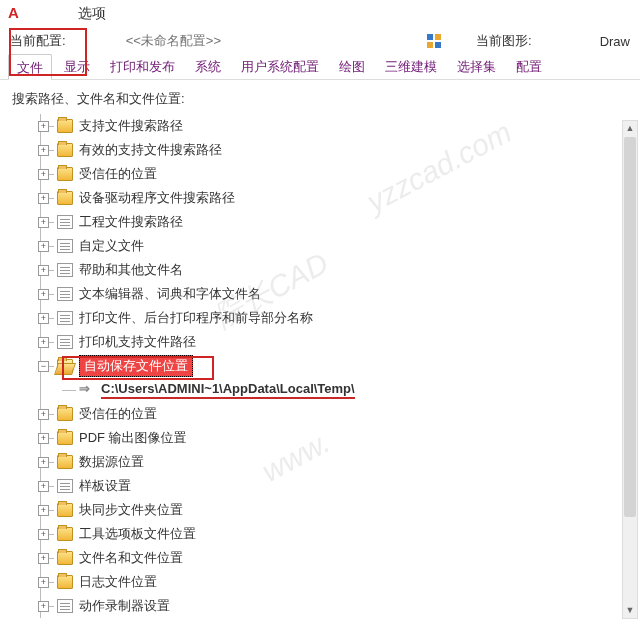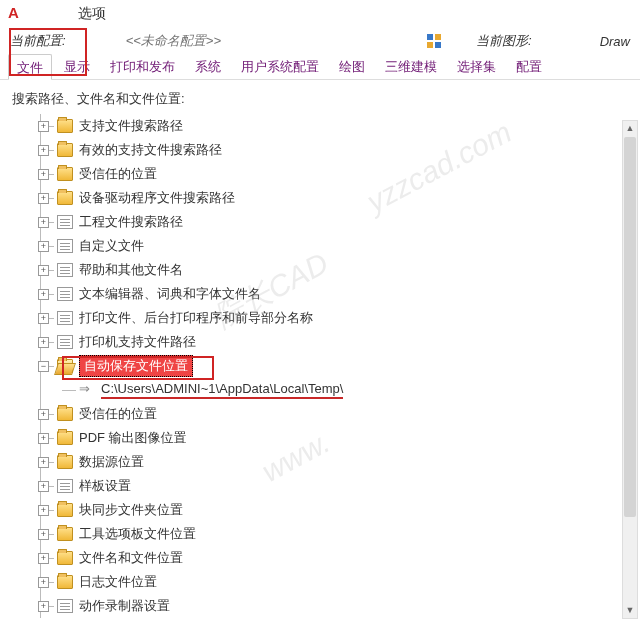--- a/index.html
+++ b/index.html
@@ -1,21 +1,21 @@
 <!DOCTYPE html>
 <html><head>
 <meta charset="utf-8">
 <style>
   * { box-sizing: border-box; margin: 0; padding: 0; }
   body { font-family: "Microsoft YaHei", SimSun, sans-serif; font-size: 13px; color: #333; background: #fff; width: 640px; height: 623px; overflow: hidden; position: relative; }
   .titlebar { display: flex; align-items: center; padding: 4px 8px; height: 28px; }
   .app-logo { width: 16px; height: 16px; margin-right: 6px; position: relative; }
   .app-logo::before { content: "A"; position: absolute; color: #d02424; font-weight: bold; font-size: 15px; font-family: Arial; left: 0; top: -2px; }
   .title-text { font-size: 14px; margin-left: 48px; }
-  .profile-row { display: flex; align-items: center; padding: 4px 10px; height: 26px; font-size: 13px; font-style: italic; }
+  .profile-row { display: flex; align-items: center; padding: 4px 10px; height: 26px; font-size: 13px; }
   .profile-name { margin-left: 60px; color: #737373; }
   .current-drawing { margin-left: auto; display: flex; align-items: center; gap: 28px; }
   .drawing-icon { width: 16px; height: 16px; margin-right: 6px; display:inline-block; }
   .drawing-icon svg { width:16px; height:16px; }
   .tabs { display: flex; padding: 0 8px; height: 26px; border-bottom: 1px solid #ddd; font-size: 13px; }
   .tab { padding: 4px 8px; margin-right: 4px; color: #701a75; cursor: pointer; }
   .tab.active { border: 1px solid #ccc; border-bottom-color: #fff; border-radius: 2px 2px 0 0; background: #fff; margin-bottom: -1px; }
   .section-label { padding: 10px 12px 6px; font-size: 13px; }
   .tree { padding: 0 0 0 30px; max-height: 510px; overflow-y: auto; position: relative; }
   .tree::before { content: ""; position: absolute; left: 40px; top: 0; bottom: 0; width: 1px; background: #bbb; }
@@ -30,21 +30,21 @@
   .folder-open::before { content:""; position:absolute; top:-3px; left:0; width:7px; height:3px; background:#f0c060; border:1px solid #c09020; border-bottom:none; border-radius:1px 1px 0 0; }
   .folder-open::after { content:""; position:absolute; left:-2px; top:3px; width:16px; height:10px; background:linear-gradient(#ffe08a,#e8a830); border:1px solid #c09020; transform: skewX(-18deg); }
   .doc-icon { background: #fff; border: 1px solid #999; }
   .doc-icon::before, .doc-icon::after { content:""; position:absolute; left:2px; right:2px; height:1px; background:#999; }
   .doc-icon::before { top:3px; }
   .doc-icon::after { top:6px; box-shadow: 0 3px 0 #999; }
   .arrow-icon { border: none; }
   .arrow-icon::before { content:"⇒"; color:#888; font-size:13px; position:absolute; left:0; top:-2px; }
   .node-label { font-size: 13px; white-space: nowrap; }
   .node-label.selected { background: #ef4444; color: #fff; padding: 1px 4px; border: 1px dotted #000; }
-  .child { padding-left: 22px; }
+  .child { padding-left: 22px; font-weight: bold; }
   .child .node::before { left: 10px; }
   .path-underline { border-bottom: 2px solid #c82828; padding-bottom: 1px; }
   .highlight-box-1 { position: absolute; border: 2px solid #d02424; pointer-events: none; }
   .hb-profile { left: 9px; top: 28px; width: 78px; height: 48px; }
   .hb-autosave { left: 62px; top: 356px; width: 152px; height: 24px; }
   .watermark { position: absolute; font-size: 30px; color: rgba(150,150,150,0.18); pointer-events: none; transform: rotate(-28deg); font-style: italic; font-family: Arial, sans-serif; }
   .wm1 { left: 210px; top: 270px; }
   .wm2 { left: 360px; top: 150px; }
   .wm3 { left: 260px; top: 440px; }
   .scrollbar { position: absolute; right: 2px; top: 120px; bottom: 4px; width: 16px; background: #f0f0f0; border: 1px solid #ddd; }

